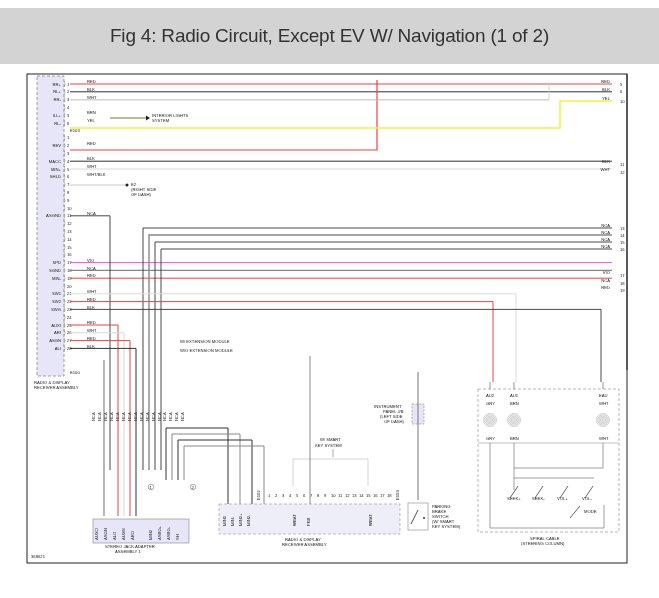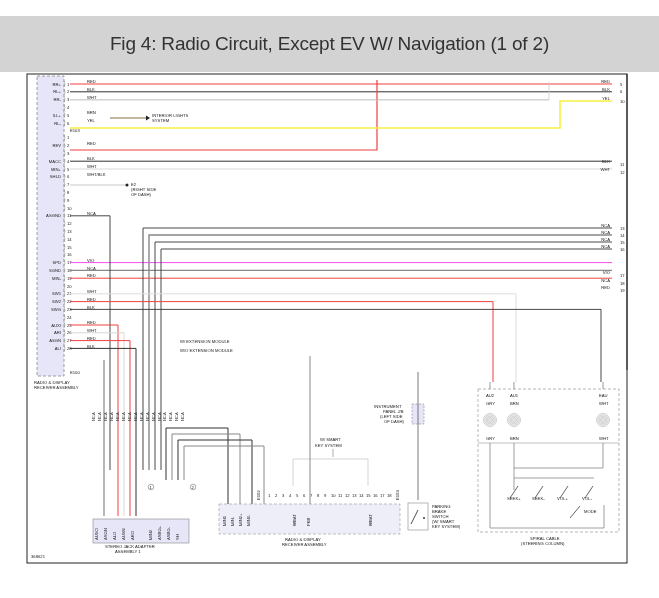--- a/index.html
+++ b/index.html
@@ -1,17 +1,17 @@
 <!DOCTYPE html>
 <html><head>
 <meta charset="utf-8">
 <style>
   html,body{margin:0;padding:0;background:#fff;}
   body{width:659px;height:598px;position:relative;overflow:hidden;font-family:"Liberation Sans",sans-serif;}
-  .title-bar{position:absolute;left:0;top:16px;width:659px;height:56px;background:#d3d3d3;display:flex;align-items:center;justify-content:center;}
+  .title-bar{position:absolute;left:0;top:8px;width:659px;height:56px;background:#d3d3d3;display:flex;align-items:center;justify-content:center;}
   .title-bar span{font-size:19px;color:#333;font-family:"Liberation Sans",sans-serif;letter-spacing:-0.2px;}
   .diagram{position:absolute;left:0;top:56px;width:659px;height:542px;}
   svg text{font-family:"Liberation Sans",sans-serif;}
   .t{font-size:4.2px;fill:#222;}
 </style>
 </head>
 <body>
 
 <div class="title-bar">
   <span>Fig 4: Radio Circuit, Except EV W/ Navigation (1 of 2)</span>

